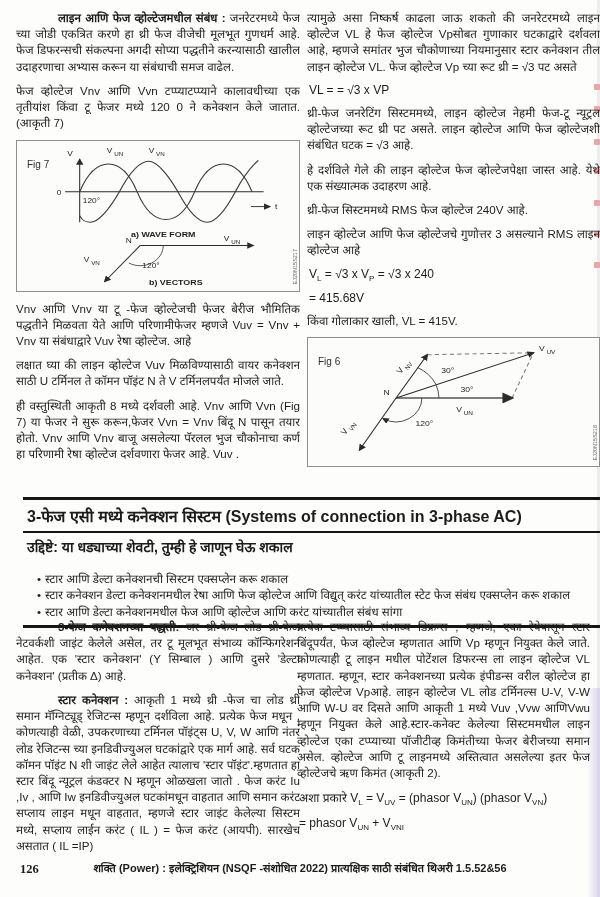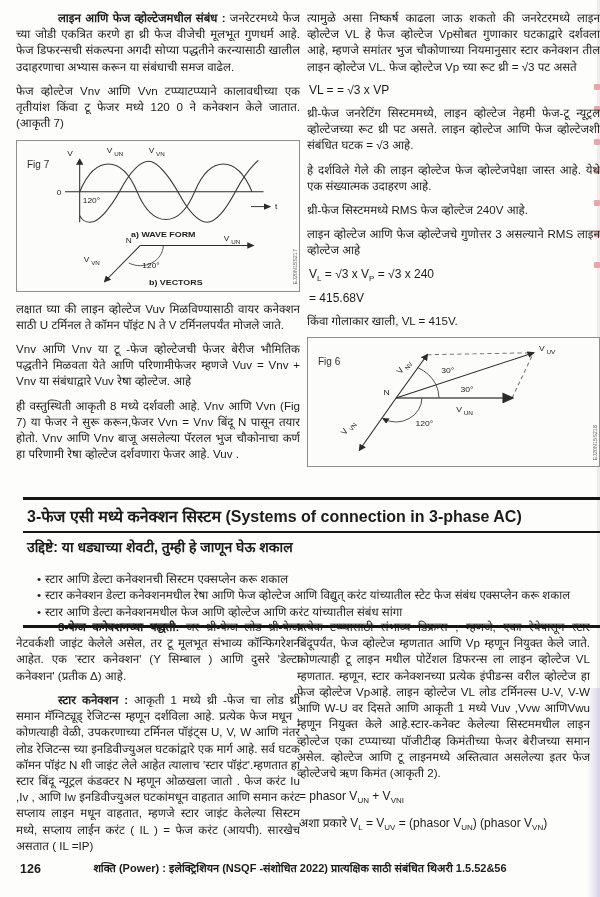--- a/index.html
+++ b/index.html
@@ -33,21 +33,21 @@
   svg{display:block;}
   svg text{font-family:"Liberation Sans","DejaVu Sans",sans-serif;font-size:8px;fill:#222;}
   svg text.sub{font-size:6px;}
   svg text.cap{font-size:8.5px;font-weight:bold;}
   svg .ln{stroke:#2b2b2b;stroke-width:1;fill:none;}
   svg .curve{stroke:#3a3a3a;stroke-width:1.1;fill:none;}
   svg .dash{stroke:#777;stroke-width:1;fill:none;stroke-dasharray:4 3;}
   svg .arc{stroke:#444;stroke-width:0.9;fill:none;}
   
   #footer{position:absolute;top:860px;left:0;width:600px;}
-  #pageno{position:absolute;left:20px;top:2px;font-size:12.5px;font-weight:bold;}
+  #pageno{position:absolute;left:20px;top:2px;font-size:12.5px;font-weight:bold;font-family:Liberation Serif, serif;}
   #foottext{text-align:center;font-weight:bold;font-size:11px;padding:0 26px;}
   
   .edge-shadow{position:absolute;right:0;top:0;width:3px;height:897px;background:#ececea;}
   .smudge-purple{position:absolute;right:0;top:688px;width:13px;height:209px;
                  background:linear-gradient(to left,#d9d3ec,rgba(255,255,255,0));}
   .redmark{position:absolute;right:0;width:6px;height:6px;background:#e7a6aa;border-radius:1px;}
 </style>
 </head>
 <body>
 
@@ -100,22 +100,22 @@
         <text x="120" y="137">120°</text>
         <line class="ln" x1="118" y1="113" x2="84" y2="152" marker-end="url(#ar)"></line>
         <text x="64" y="131">V</text>
         <text class="sub" x="71" y="134">VN</text>
         <text class="cap" x="152" y="156" text-anchor="middle">b) VECTORS</text>
       </g>
     </svg>
     <span class="figcode">EJ20N15S217</span>
   </div>
 
+  <p class="body">Vnv आणि Vnv या टू -फेज व्होल्टेजची फेजर बेरीज भौमितिक पद्धतीने मिळवता येते आणि परिणामीफेजर म्हणजे Vuv  =  Vnv   + Vnv  या संबंधाद्वारे  Vuv  रेषा व्होल्टेज. आहे</p>
   <p class="body">लक्षात घ्या की लाइन व्होल्टेज  Vuv  मिळविण्यासाठी वायर  कनेक्शन साठी U टर्मिनल ते कॉमन पॉइंट  N ते V टर्मिनलपर्यंत मोजले जाते.</p>
-  <p class="body">Vnv आणि Vnv या टू -फेज व्होल्टेजची फेजर बेरीज भौमितिक पद्धतीने मिळवता येते आणि परिणामीफेजर म्हणजे Vuv  =  Vnv   + Vnv  या संबंधाद्वारे  Vuv  रेषा व्होल्टेज. आहे</p>
   <p class="body">ही वस्तुस्थिती आकृती  8 मध्ये  दर्शवली  आहे. Vnv आणि Vvn (Fig 7) या फेजर  ने सुरू करून,फेजर      Vvn  =  Vnv   बिंदू N पासून तयार होतो. Vnv  आणि  Vnv   बाजू असलेल्या पॅरलल  भुज चौकोनाचा कर्ण हा परिणामी रेषा व्होल्टेज दर्शवणारा फेजर  आहे.  Vuv .</p>
 </div>
 
 <div class="col" id="rtop">
   <p class="body">त्यामुळे असा निष्कर्ष काढला जाऊ शकतो की जनरेटरमध्ये लाइन व्होल्टेज VL हे फेज व्होल्टेज Vpसोबत गुणाकार घटकाद्वारे दर्शवला  आहे, म्हणजे समांतर भुज चौकोणाच्या नियमानुसार स्टार कनेक्शन तील लाइन व्होल्टेज VL. फेज व्होल्टेज Vp  च्या रूट थ्री = √3 पट असते</p>
   <p class="eq">VL =  = √3 x VP</p>
   <p class="body">थ्री-फेज जनरेटिंग सिस्टममध्ये, लाइन व्होल्टेज नेहमी फेज-टू न्यूट्रल व्होल्टेजच्या रूट थ्री  पट असते. लाइन व्होल्टेज आणि फेज व्होल्टेजशी संबंधित घटक = √3 आहे.</p>
   <p class="body">हे दर्शविले गेले की लाइन व्होल्टेज फेज व्होल्टेजपेक्षा जास्त आहे. येथे एक संख्यात्मक उदाहरण आहे.</p>
   <p class="body">थ्री-फेज सिस्टममध्ये RMS फेज व्होल्टेज 240V आहे.</p>
   <p class="body">लाइन व्होल्टेज आणि फेज व्होल्टेजचे गुणोत्तर 3 असल्याने RMS लाइन व्होल्टेज आहे</p>
@@ -170,20 +170,20 @@
   </div>
 </div>
 
 <div class="col" id="lbot">
   <p class="body"><b>3-फेज कनेक्शनच्या पद्धती:</b><span> जर थ्री-फेज लोड थ्री-फेज नेटवर्कशी जाइंट केलेले असेल, तर टू  मूलभूत संभाव्य कॉन्फिगरेशन आहेत. एक 'स्टार कनेक्शन' (Y सिम्बाल  ) आणि दुसरे 'डेल्टा कनेक्शन' (प्रतीक Δ) आहे.</span></p>
   <p class="body"><b>स्टार  कनेक्शन :</b><span> आकृती  1 मध्ये थ्री -फेज चा लोड  थ्री  समान मॅग्निट्यूड् रेजिटन्स म्हणून दर्शविला आहे. प्रत्येक फेज मधून , कोणत्याही वेळी, उपकरणाच्या टर्मिनल पॉइंट्स U, V, W आणि नंतर लोड रेजिटन्स च्या इनडिवीज्युअल घटकांद्वारे एक मार्ग आहे. सर्व घटक कॉमन पॉइंट N शी जाइंट लेले आहेत त्यालाच 'स्टार पॉइंट'.म्हणतात  हा  स्टार  बिंदू न्यूट्रल कंडक्टर N म्हणून ओळखला जातो . फेज करंट   Iu ,Iv , आणि Iw इनडिवीज्युअल   घटकांमधून वाहतात आणि समान करंट सप्लाय लाइन मधून वाहतात, म्हणजे स्टार  जाइंट  केलेल्या सिस्टम मध्ये, सप्लाय लाईन करंट (  IL  ) = फेज करंट (आयपी). सारखेच असतात (   IL  =IP)</span></p>
 </div>
 
 <div class="col" id="rbot">
   <p class="body">प्रत्येक टप्प्यासाठी संभाव्य डिफ्रन्स , म्हणजे, एका रेषेपासून   स्टार बिंदूपर्यंत, फेज व्होल्टेज म्हणतात आणि Vp म्हणून नियुक्त केले जाते. कोणत्याही टू   लाइन मधील पोटेंशल डिफरन्स ला लाइन व्होल्टेज VL म्हणतात. म्हणून, स्टार कनेक्शनच्या प्रत्येक इंपीडन्स वरील व्होल्टेज हा फेज व्होल्टेज Vpआहे. लाइन व्होल्टेज VL लोड टर्मिनल्स U-V, V-W आणि W-U वर दिसते आणि आकृती  1 मध्ये  Vuv ,Vvw आणिVwu म्हणून नियुक्त केले आहे.स्टार-कनेक्ट केलेल्या सिस्टममधील लाइन व्होल्टेज एका टप्प्याच्या पॉजीटीव्ह  किमंतीच्या फेजर  बेरीजच्या समान असेल. व्होल्टेज आणि टू    लाइनमध्ये अस्तित्वात असलेल्या इतर फेज व्होल्टेजचे ऋण किमंत (आकृती 2).</p>
+  <p class="eq"><span>अशा प्रकारे V</span><sub>L</sub><span> = V</span><sub>UV</sub><span> = (phasor V</span><sub>UN</sub><span>) (phasor V</span><sub>VN</sub><span>)</span></p>
   <p class="eq"><span>= phasor V</span><sub>UN</sub><span> + V</span><sub>VNI</sub></p>
-  <p class="eq"><span>अशा प्रकारे V</span><sub>L</sub><span> = V</span><sub>UV</sub><span> = (phasor V</span><sub>UN</sub><span>) (phasor V</span><sub>VN</sub><span>)</span></p>
 </div>
 
 <div id="footer">
   <span id="pageno">126</span>
   <div id="foottext">शक्ति (Power) : इलेक्ट्रिशियन (NSQF -संशोधित 2022) प्रात्यक्षिक साठी  संबंधित थिअरी  1.5.52&amp;56</div>
 </div>
 
 </body></html>

